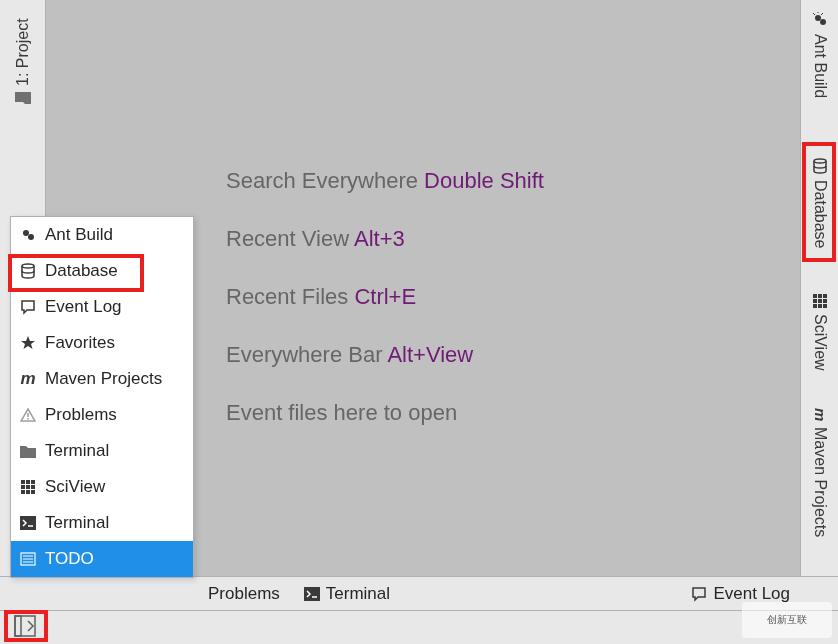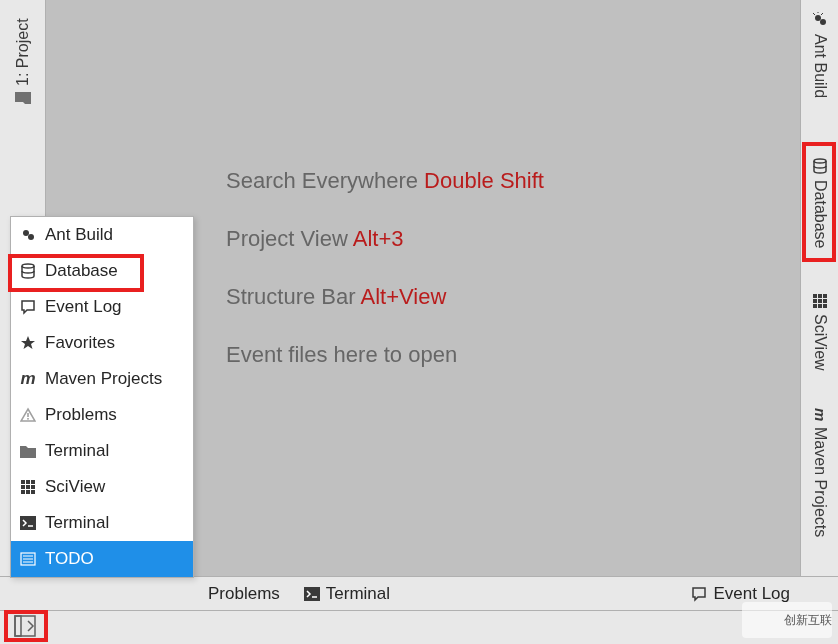--- a/index.html
+++ b/index.html
@@ -59,21 +59,21 @@
   left: 46px; right: 38px; top: 0; height: 576px;
   background: #c0c0c0;
 }
 .tips {
   position: absolute;
   left: 180px; top: 168px;
   font-size: 22px;
   color: #666;
 }
 .tip-line { margin-bottom: 32px; }
-.tip-shortcut { color: #b91c1c; text-align: right; }
+.tip-shortcut { color: #701a75; text-align: right; }
 .popup-menu {
   position: absolute;
   left: 10px; top: 216px;
   width: 184px;
   background: #fff;
   border: 1px solid #b0b0b0;
   box-shadow: 2px 2px 6px rgba(0,0,0,0.15);
   z-index: 20;
 }
 .menu-item {
@@ -134,22 +134,22 @@
 }
 .hl-db-menu { left: 8px; top: 254px; width: 136px; height: 38px; }
 .hl-db-right { right: 2px; top: 142px; width: 34px; height: 120px; }
 .hl-status { left: 4px; bottom: 2px; width: 44px; height: 32px; }
 .watermark {
   position: absolute;
   right: 6px; bottom: 6px;
   width: 90px; height: 36px;
   background: rgba(255,255,255,0.6);
   border-radius: 4px;
-  display: flex; align-items: center; justify-content: flex-end;
-  font-size: 12px; color: #555;
+  display: flex; align-items: center; justify-content: center;
+  font-size: 10px; color: #555;
   z-index: 60;
 }
 svg { display: block; }
 </style>
 </head>
 <body>
 
 <div class="left-sidebar">
   <div class="left-tab left-tab-project">
     <span>
@@ -204,25 +204,29 @@
   </div>
 </div>
 
 <div class="main-area">
   <div class="tips">
     <div class="tip-line">
       <span>Search Everywhere</span>
       <span class="tip-shortcut">Double Shift</span>
     </div>
     <div class="tip-line">
-      <span>Project View</span>
+      <span>Recent View</span>
       <span class="tip-shortcut">Alt+3</span>
     </div>
     <div class="tip-line">
-      <span>Structure Bar</span>
+      <span>Recent Files</span>
+      <span class="tip-shortcut">Ctrl+E</span>
+    </div>
+    <div class="tip-line">
+      <span>Everywhere Bar</span>
       <span class="tip-shortcut">Alt+View</span>
     </div>
     <div class="tip-line">
       <span>Event files here to open</span>
     </div>
   </div>
 </div>
 
 <div class="popup-menu">
   <div class="menu-item">

